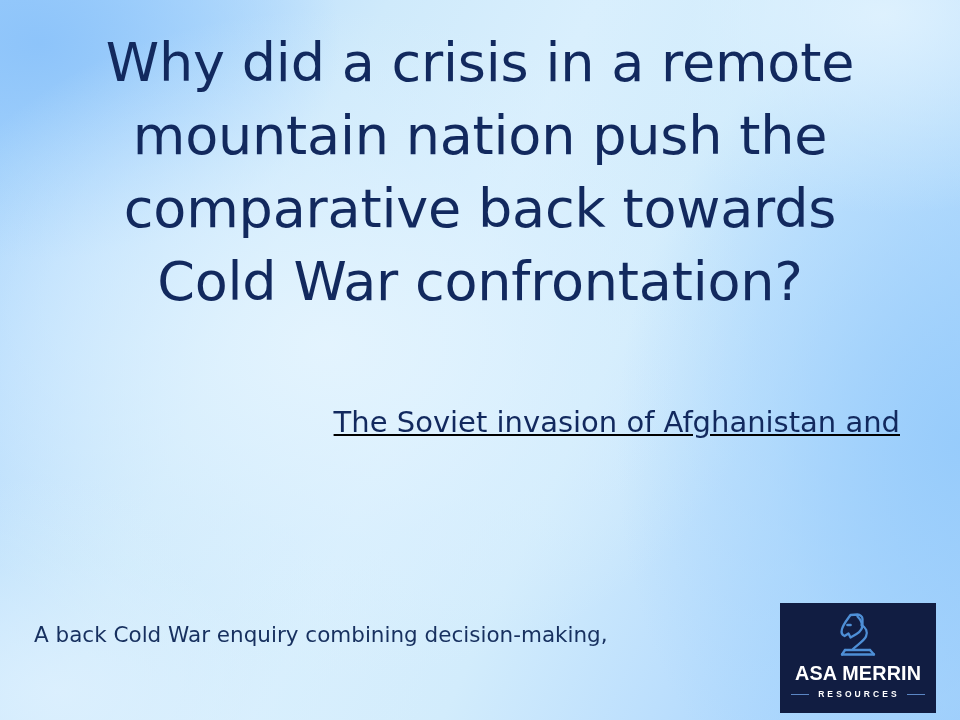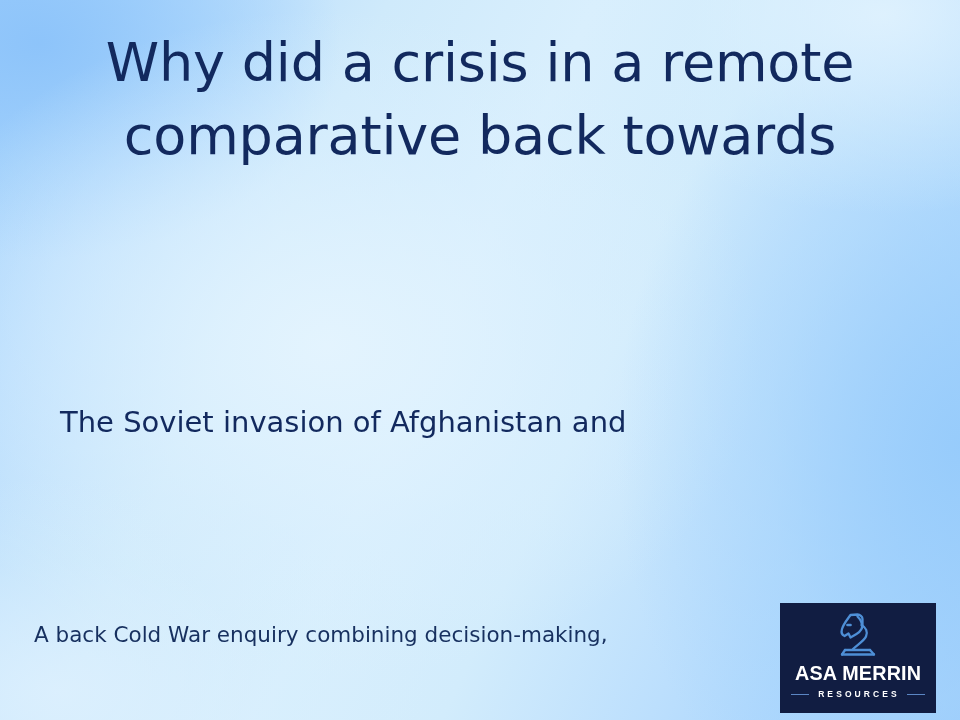--- a/index.html
+++ b/index.html
@@ -84,21 +84,22 @@
     letter-spacing: -0.2px;
     white-space: nowrap;
   }
 
   
   #subtitle-block {
     position: absolute;
     left: 60px;
     top: 400px;
     width: 840px;
-    text-align: left;
+    text-align: right;
+    text-decoration: underline;
   }
   #subtitle-block .subtitle-line {
     font-size: 29px;
     line-height: 45px;
     font-weight: 400;
     color: #12295e;
     white-space: nowrap;
   }
 
   
@@ -177,21 +178,23 @@
 
   <div class="bg-layer bg-base"></div>
   <div class="bg-layer bg-glow-left"></div>
   <div class="bg-layer bg-glow-center"></div>
   <div class="bg-layer bg-glow-right"></div>
   <div class="bg-layer bg-glow-topright"></div>
   <div class="bg-layer bg-glow-bottomleft"></div>
 
   <div id="title-block">
     <div class="title-line">Why did a crisis in a remote</div>
+    <div class="title-line">mountain nation push the</div>
     <div class="title-line">comparative back towards</div>
+    <div class="title-line">Cold War confrontation?</div>
   </div>
 
   <div id="subtitle-block">
     <div class="subtitle-line">The Soviet invasion of Afghanistan and</div>
   </div>
 
   <div id="footer-note">
     <div class="note-line">A back Cold War enquiry combining decision-making,</div>
   </div>
 

